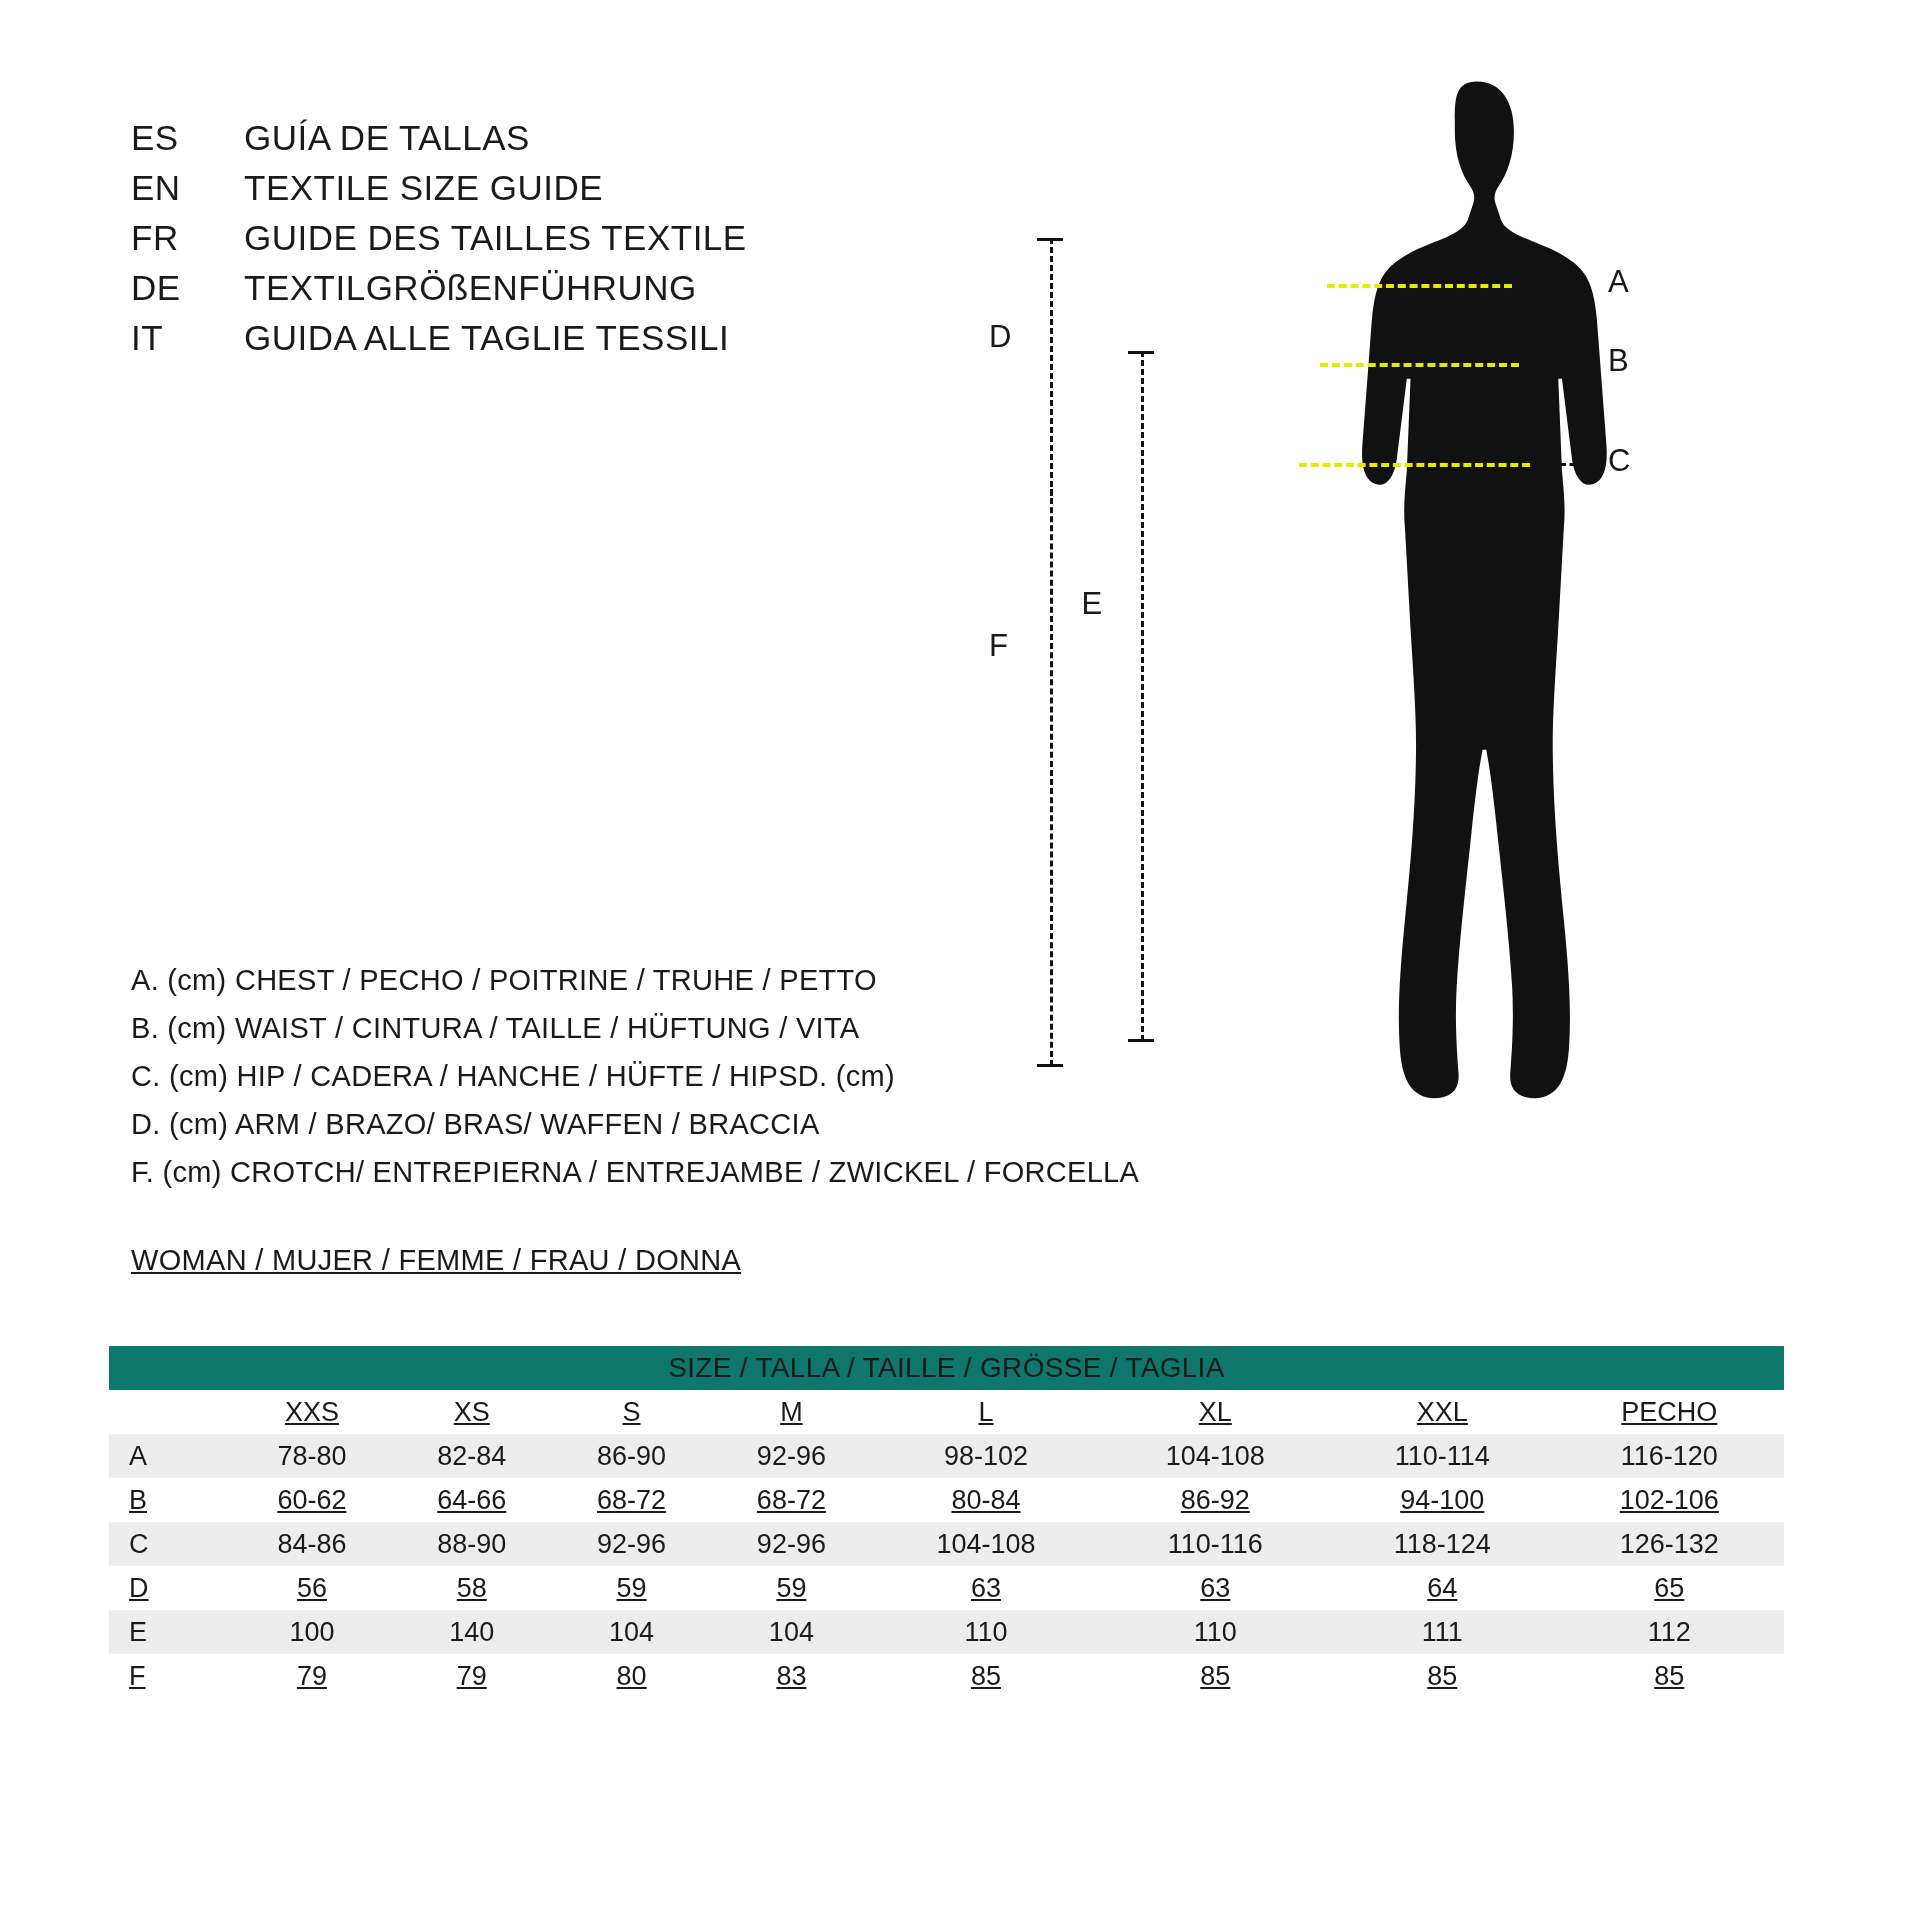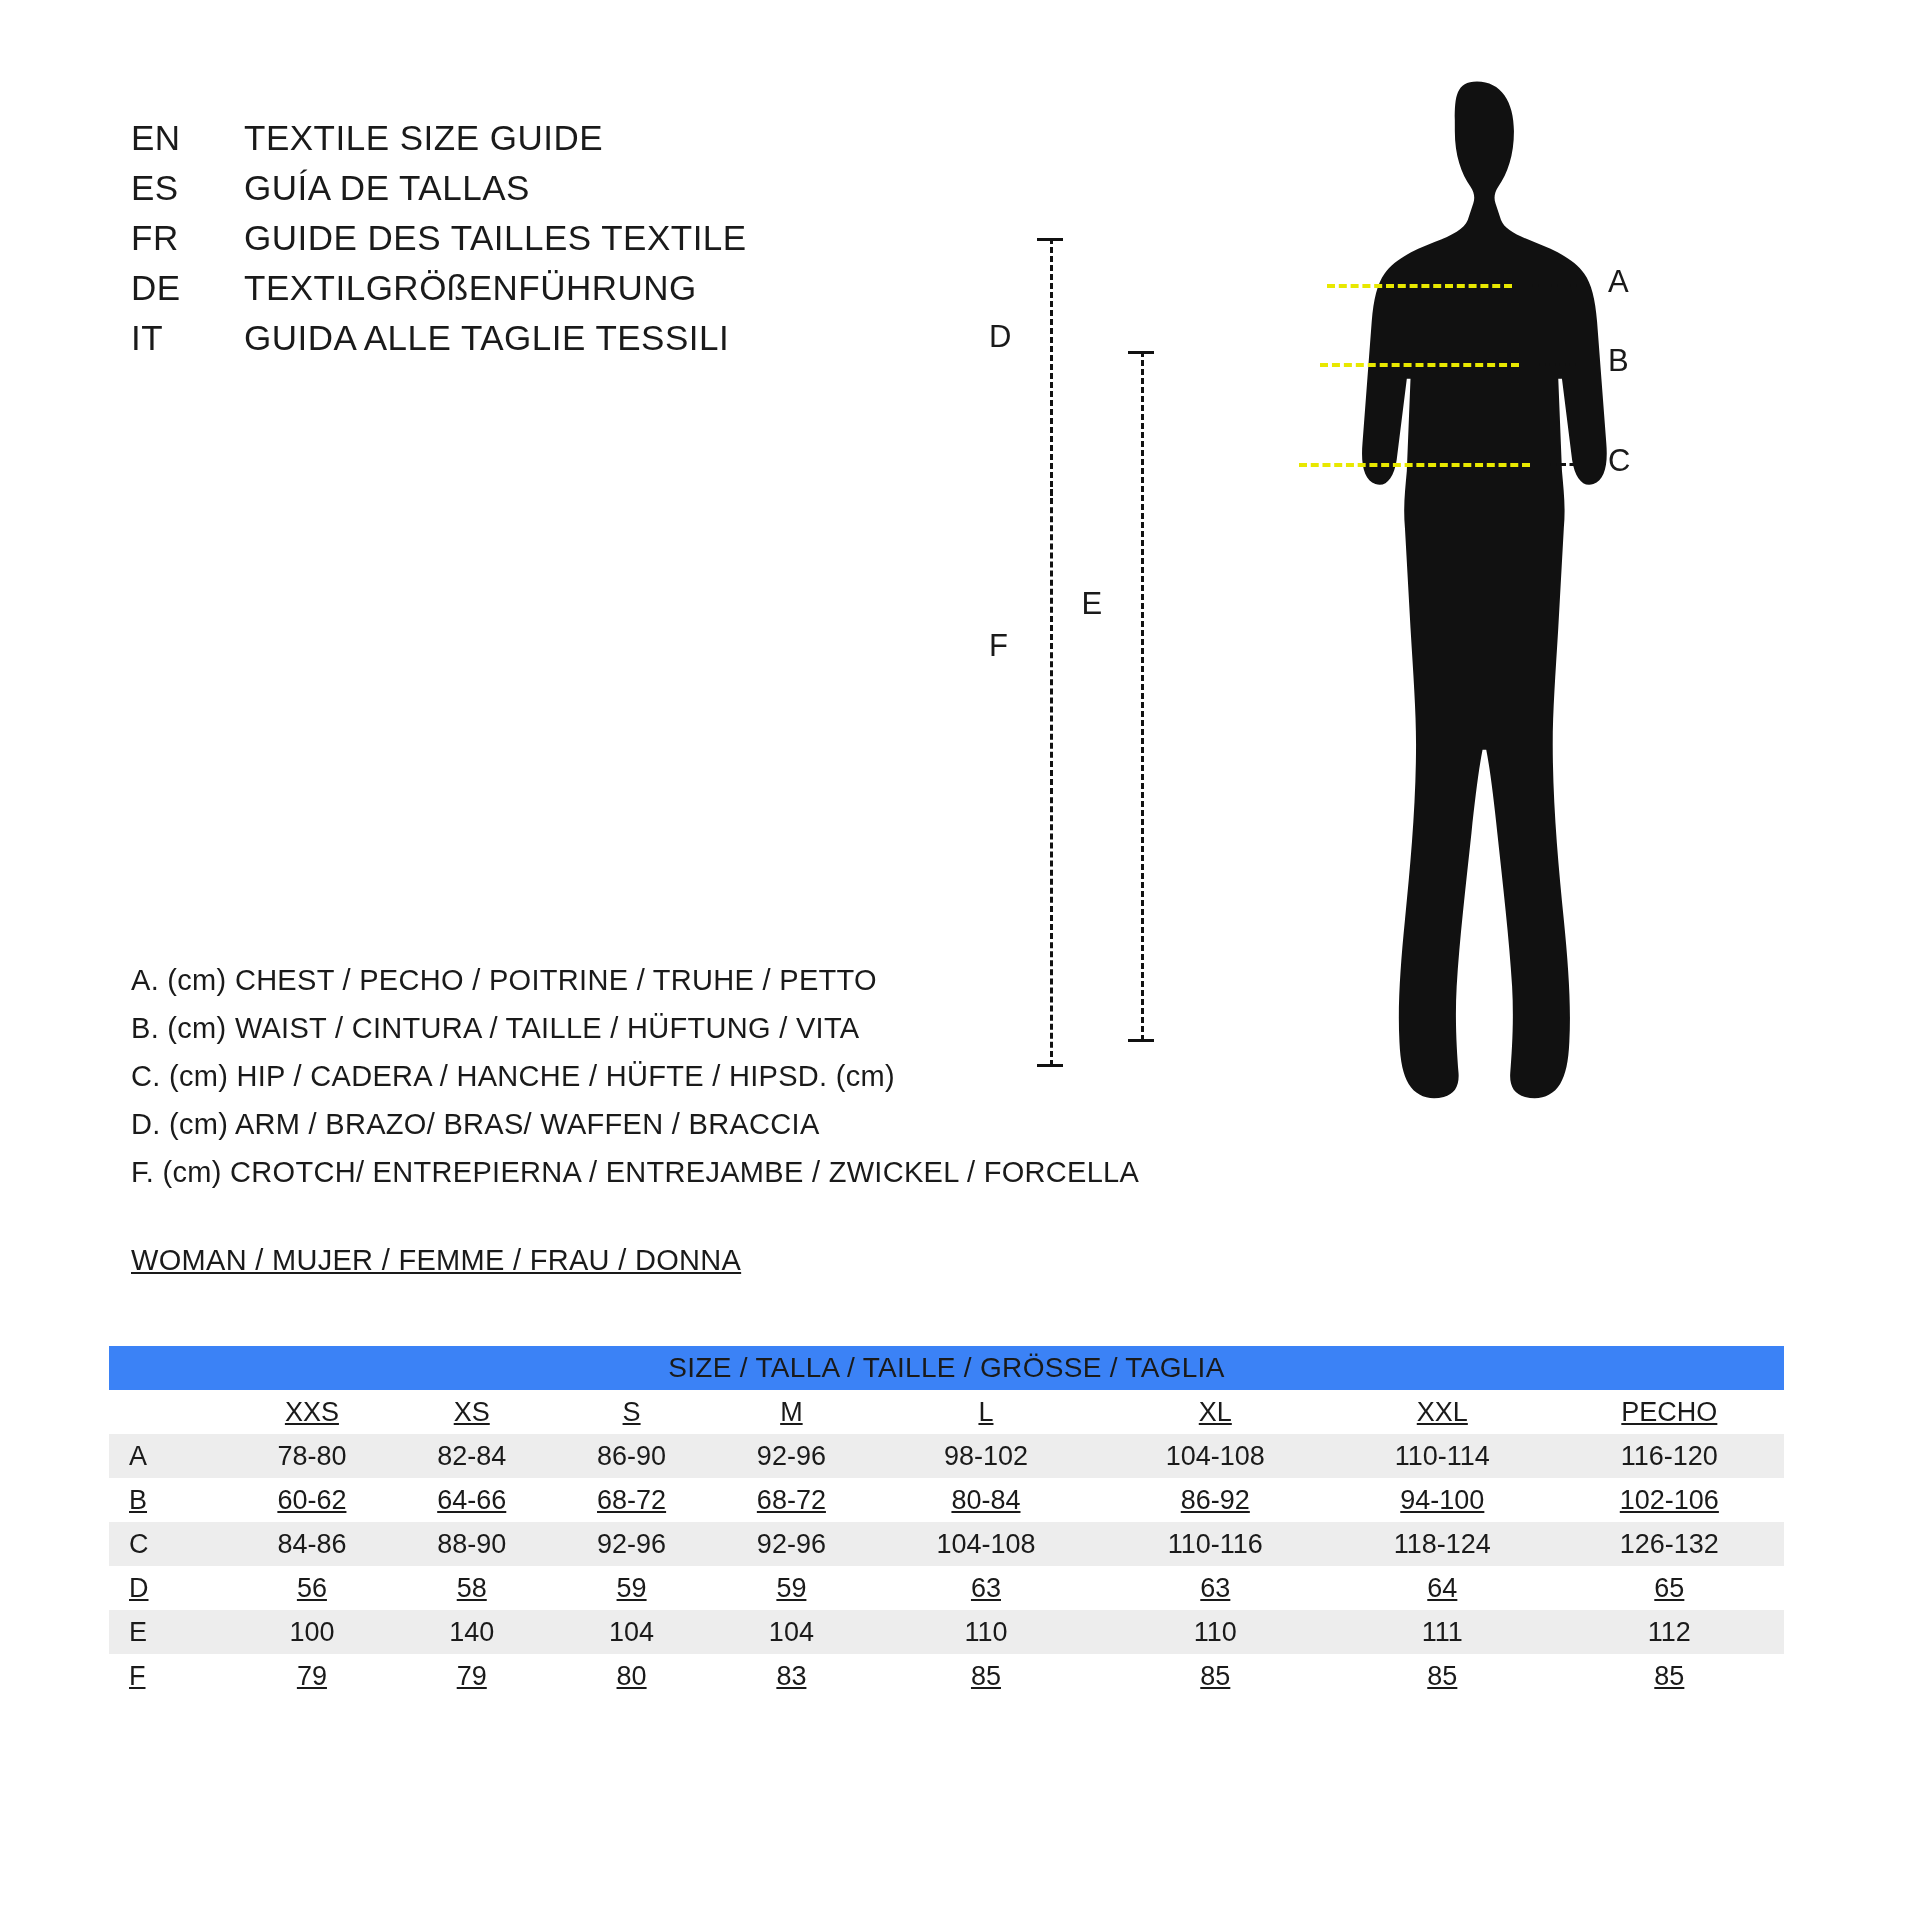--- a/index.html
+++ b/index.html
@@ -78,21 +78,21 @@
     text-align: center;
     height: 44px;
     color: #1a1a1a;
   }
   #size-table .row-head {
     text-align: left;
     padding-left: 20px;
     width: 103px;
   }
   .band-title td {
-    background: #3b82f6;
+    background: #0f766e;
     text-align: left;
     padding-left: 20px;
     height: 50px;
     font-size: 28px;
     letter-spacing: 0.3px;
   }
   .row-shade td {
     background: #ededed;
   }
   .row-plain td {
@@ -141,26 +141,26 @@
     position: absolute;
     height: 0;
     border-top: 3.7px solid #111;
   }
 </style>
 </head>
 <body>
 
 <div id="title-block">
   <div class="title-row">
+    <div class="title-lang">ES</div>
+    <div class="title-text">GUÍA DE TALLAS</div>
+  </div>
+  <div class="title-row">
     <div class="title-lang">EN</div>
     <div class="title-text">TEXTILE SIZE GUIDE</div>
-  </div>
-  <div class="title-row">
-    <div class="title-lang">ES</div>
-    <div class="title-text">GUÍA DE TALLAS</div>
   </div>
   <div class="title-row">
     <div class="title-lang">FR</div>
     <div class="title-text">GUIDE DES TAILLES TEXTILE</div>
   </div>
   <div class="title-row">
     <div class="title-lang">DE</div>
     <div class="title-text">TEXTILGRÖßENFÜHRUNG</div>
   </div>
   <div class="title-row">

